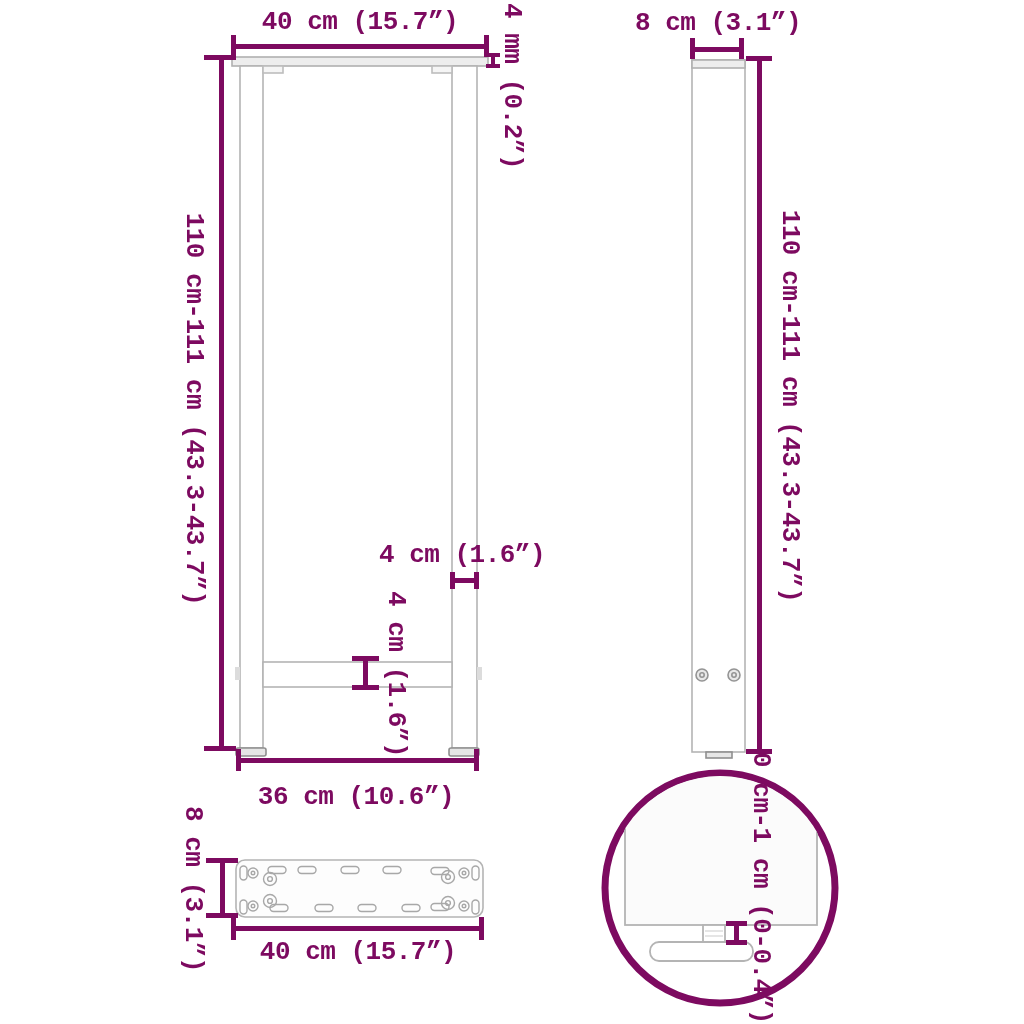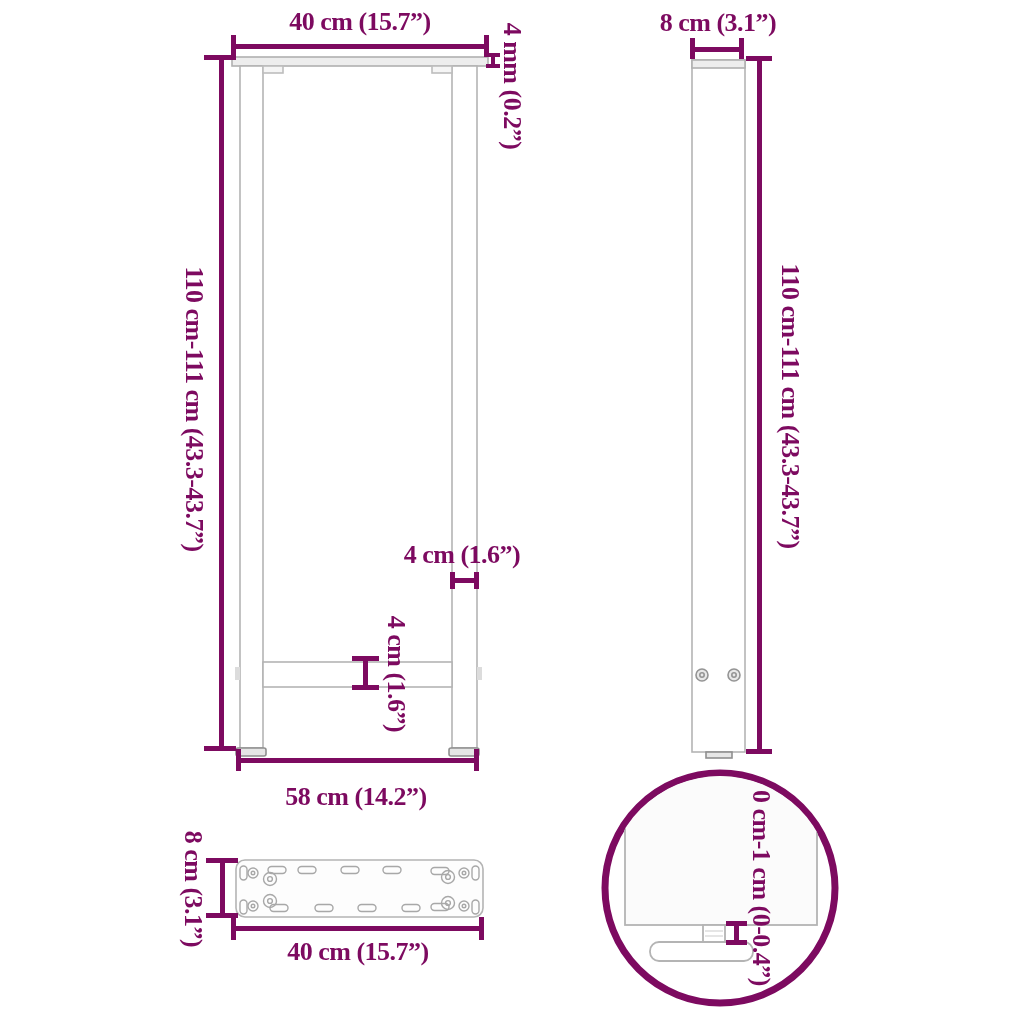--- a/index.html
+++ b/index.html
@@ -6,21 +6,21 @@
     margin: 0;
     padding: 0;
     background: #ffffff;
   }
   #canvas {
     position: relative;
     width: 904px;
     height: 1024px;
     background: #ffffff;
     overflow: hidden;
-    font-family: Liberation Serif, serif;
+    font-family: Liberation Mono, monospace;
   }
   #drawing {
     position: absolute;
     left: 0;
     top: 0;
   }
   .dim-label {
     position: absolute;
     color: #7d0a60;
     font-size: 26px;
@@ -194,21 +194,21 @@
   <div class="dim-label" style="left:360px; top:22px;">40 cm (15.7”)</div>
 
   <div class="dim-label rot" style="left:512px; top:86px;">4 mm (0.2”)</div>
 
   <div class="dim-label rot" style="left:194px; top:409px;">110 cm-111 cm (43.3-43.7”)</div>
 
   <div class="dim-label" style="left:462px; top:555px;">4 cm (1.6”)</div>
 
   <div class="dim-label rot" style="left:396px; top:674px;">4 cm (1.6”)</div>
 
-  <div class="dim-label" style="left:356px; top:797px;">58 cm (14.2”)</div>
+  <div class="dim-label" style="left:356px; top:797px;">36 cm (10.6”)</div>
 
   <div class="dim-label" style="left:718px; top:23px;">8 cm (3.1”)</div>
 
   <div class="dim-label rot" style="left:790px; top:406px;">110 cm-111 cm (43.3-43.7”)</div>
 
   <div class="dim-label rot" style="left:193px; top:889px;">8 cm (3.1”)</div>
 
   <div class="dim-label" style="left:358px; top:952px;">40 cm (15.7”)</div>
 
   <div class="dim-label rot" style="left:761px; top:888px;">0 cm-1 cm (0-0.4”)</div>

